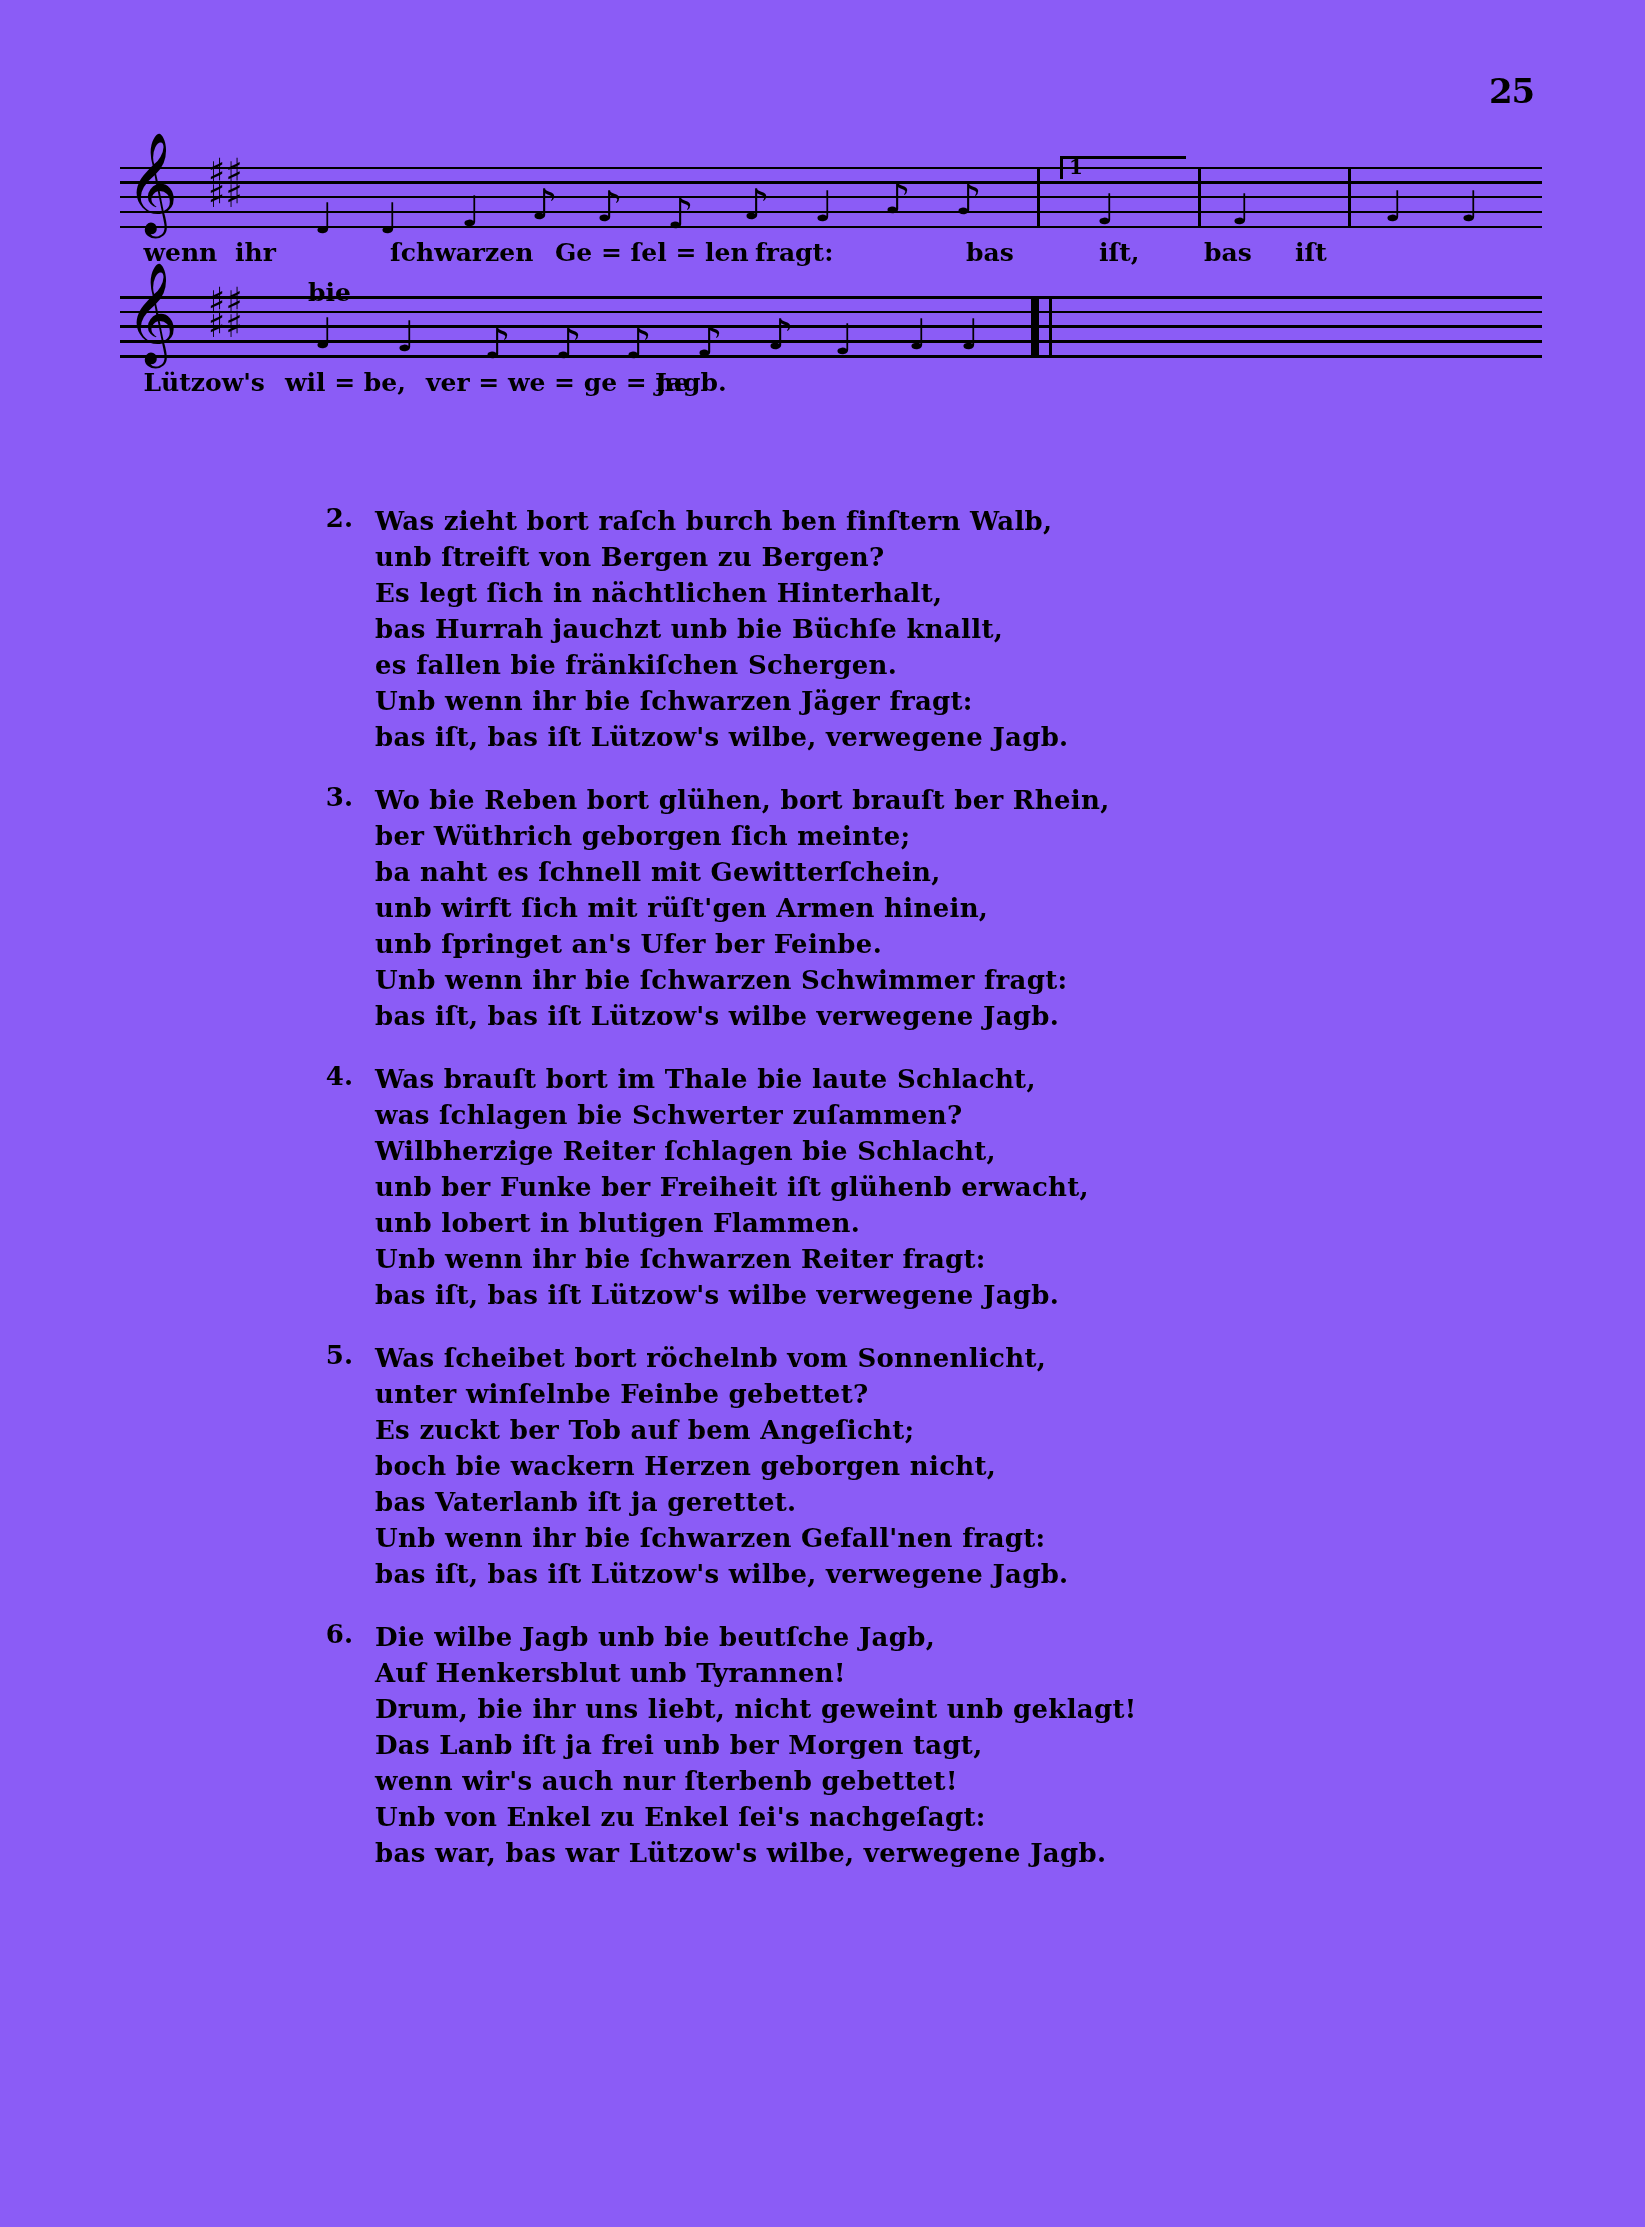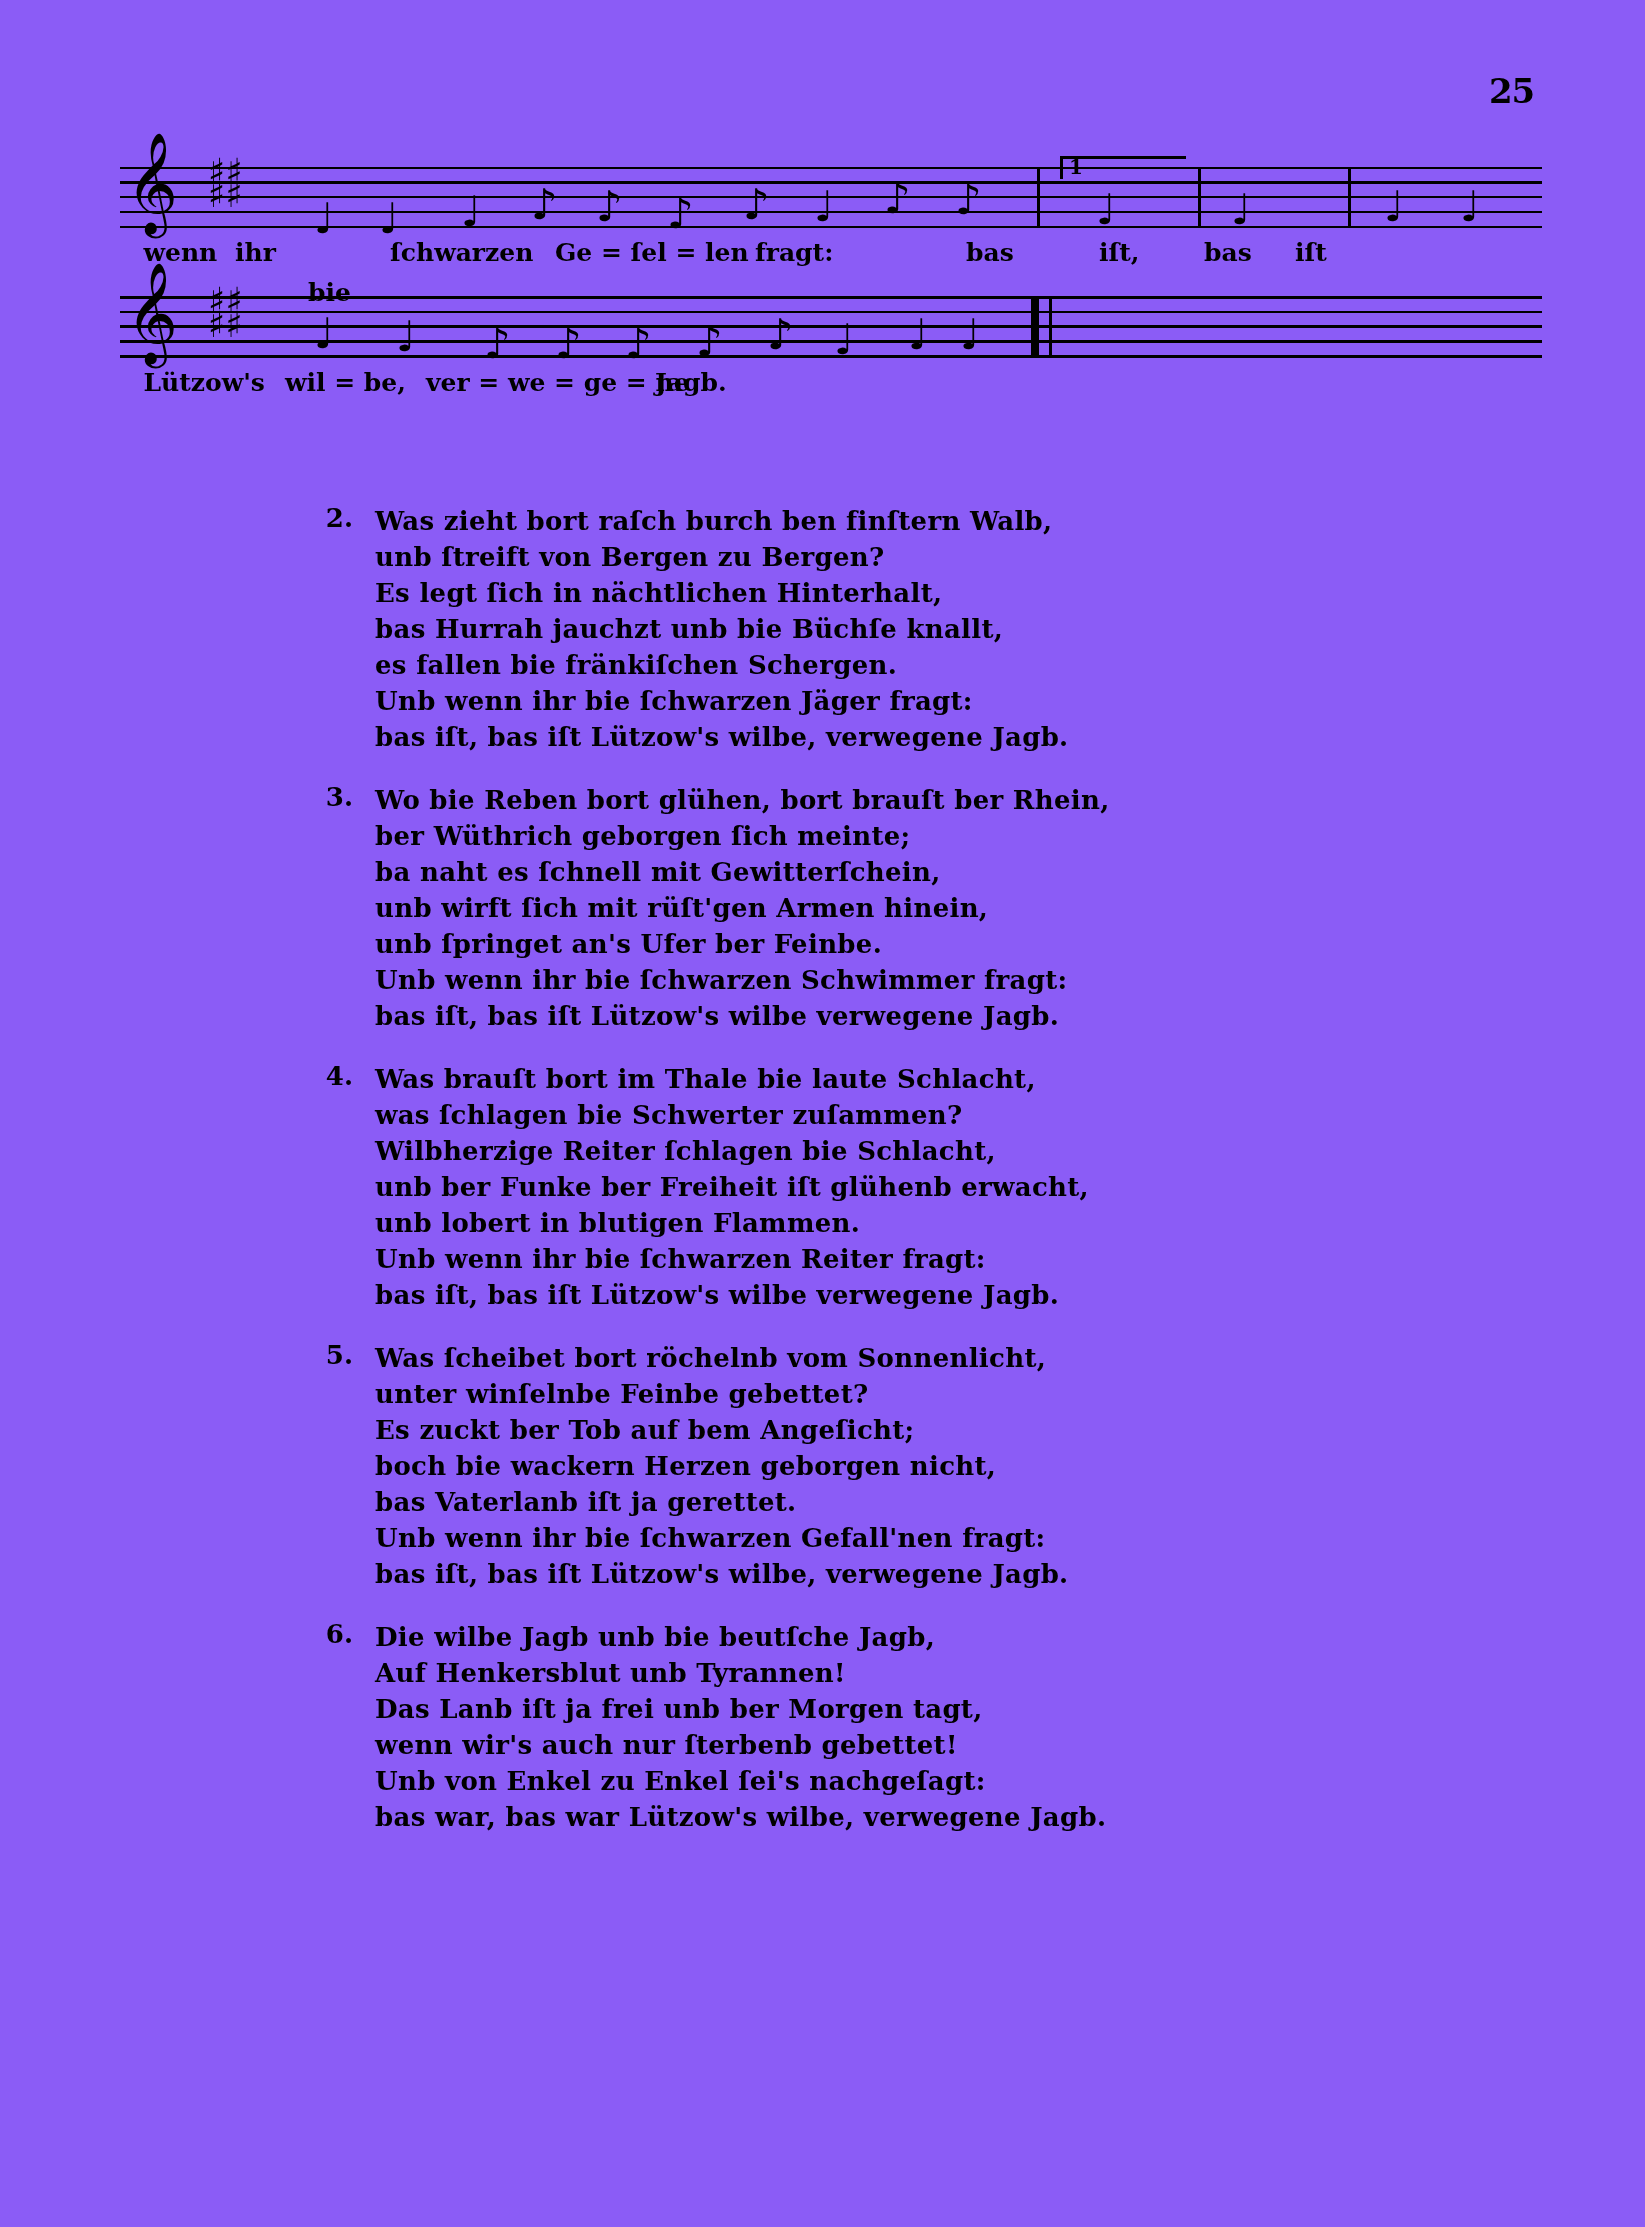--- a/index.html
+++ b/index.html
@@ -298,20 +298,21 @@
         <div class="line">Unb wenn ihr bie ſchwarzen Gefall'nen fragt:</div>
         <div class="line">bas iſt, bas iſt Lützow's wilbe, verwegene Jagb.</div>
       </div>
     </div>
 
     <div class="verse">
       <div class="verse-num">6.</div>
       <div class="verse-lines">
         <div class="line">Die wilbe Jagb unb bie beutſche Jagb,</div>
         <div class="line">Auf Henkersblut unb Tyrannen!</div>
+        <div class="line">Drum, bie ihr uns liebt, nicht geweint unb geklagt!</div>
         <div class="line">Das Lanb iſt ja frei unb ber Morgen tagt,</div>
         <div class="line">wenn wir's auch nur ſterbenb gebettet!</div>
         <div class="line">Unb von Enkel zu Enkel ſei's nachgeſagt:</div>
         <div class="line">bas war, bas war Lützow's wilbe, verwegene Jagb.</div>
       </div>
     </div>
 
   </div>
 </div>
 

